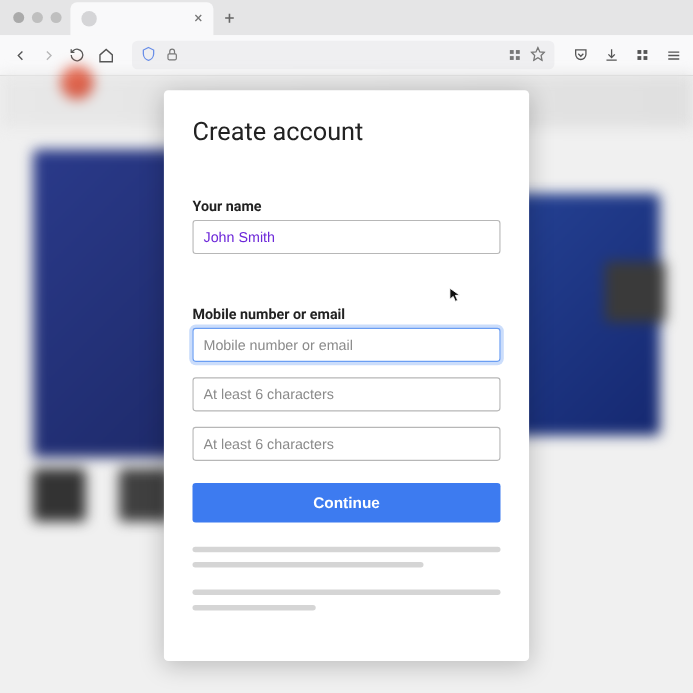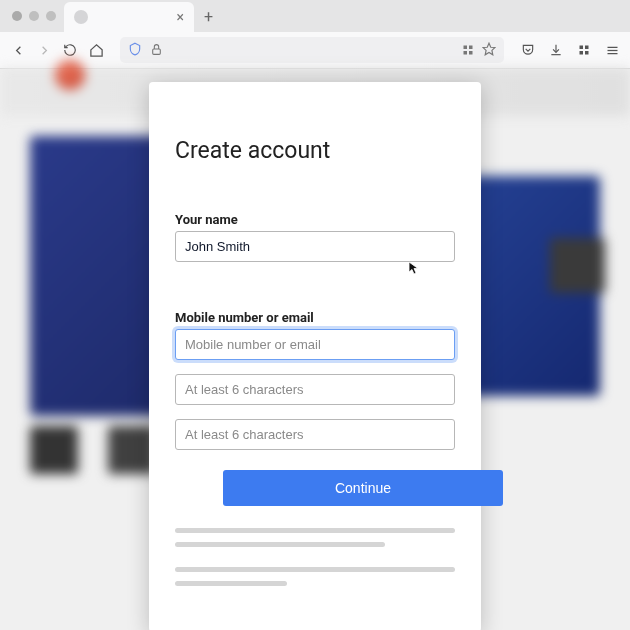--- a/index.html
+++ b/index.html
@@ -205,63 +205,61 @@
       border-radius: 4px;
       box-shadow: 0 4px 22px rgba(0,0,0,0.22);
       padding: 24px 26px 26px;
       z-index: 10;
     }
     .modal-title {
       font-size: 23px;
       font-weight: 400;
       color: #222;
       margin-bottom: 16px;
-      margin-top: 31px;
     }
     .field {
       margin-bottom: 14px;
     }
     .field-label {
       font-size: 13px;
       font-weight: 700;
       color: #222;
       margin-bottom: 4px;
       display: block;
       margin-top: 48px;
     }
     .field-input {
       width: 100%;
       height: 31px;
       border: 1px solid #b7b7b7;
       border-radius: 3px;
       padding: 0 9px;
       font-size: 13px;
-      color: #0f172a;
+      color: #6d28d9;
       outline: none;
     }
     .field-input::placeholder {
       color: #8a8a8a;
     }
     .field-input.focused {
       border-color: #6b9ef3;
       box-shadow: 0 0 0 3px rgba(107,158,243,0.35);
     }
     .continue-btn {
       width: 100%;
       height: 36px;
       background: #3d7bf0;
       color: #fff;
       border: none;
       border-radius: 3px;
       font-size: 14px;
-      font-weight: 400;
+      font-weight: 700;
       cursor: pointer;
       margin-top: 6px;
       margin-bottom: 22px;
-      margin-left: 48px;
     }
     .placeholder-lines {
       margin-bottom: 20px;
     }
     .placeholder-line {
       height: 5px;
       background: #d5d5d5;
       border-radius: 3px;
       margin-bottom: 9px;
     }

